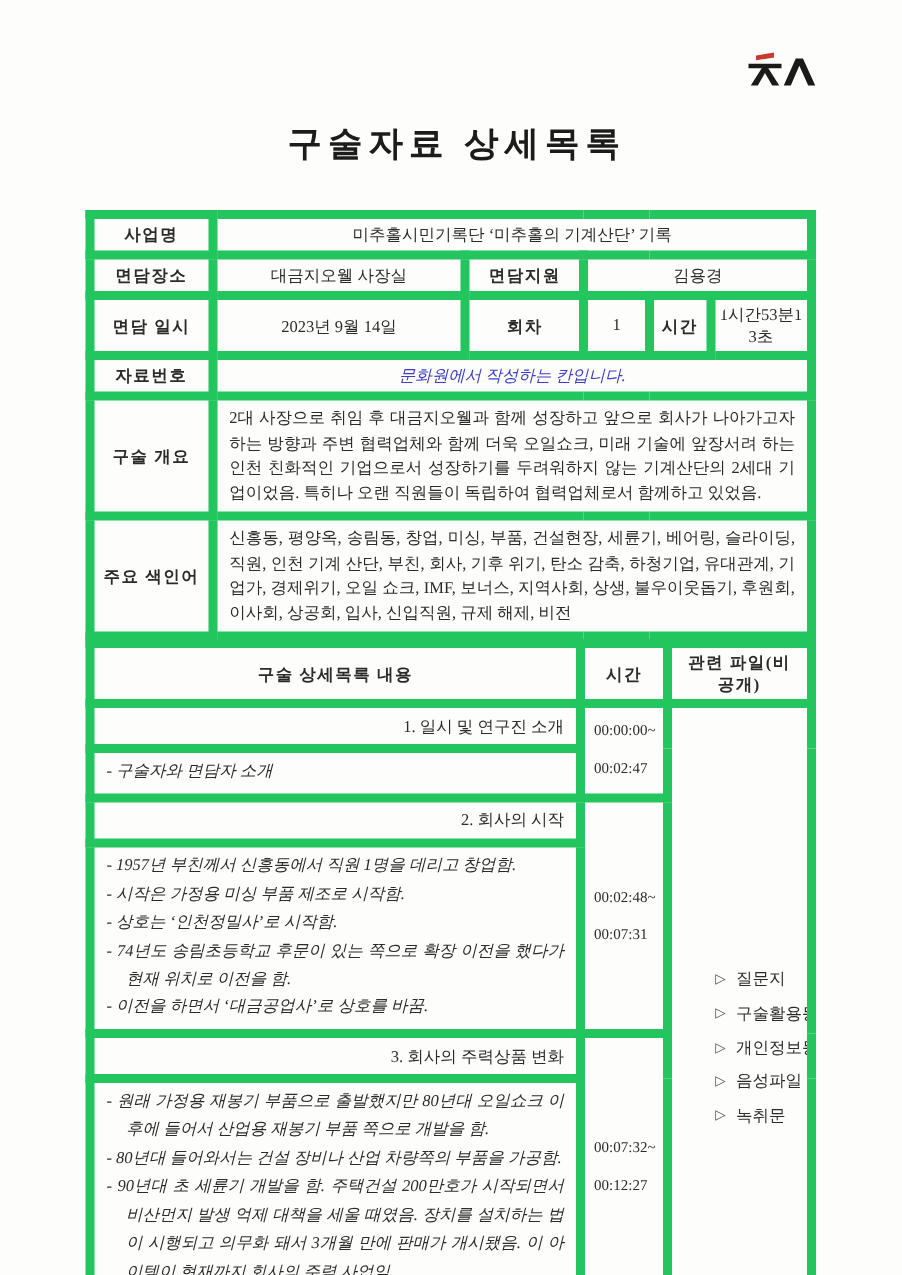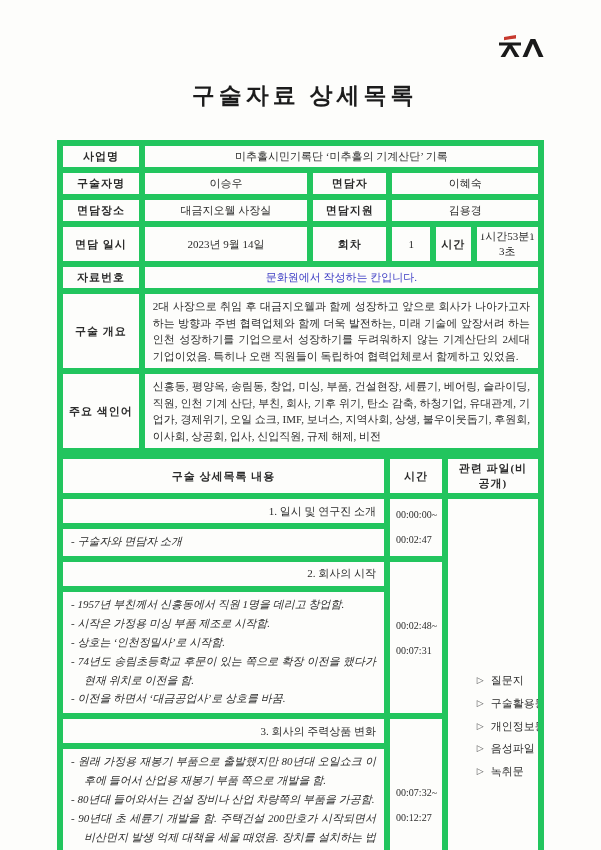--- a/index.html
+++ b/index.html
@@ -68,46 +68,40 @@
         <col style="width:9%">
           <col style="width:8.5%">
           <col style="width:14%">
       </colgroup>
       <tbody>
           <tr>
         <td class="lbl h17">사업명</td>
         <td class="val-c h17" colspan="5">미추홀시민기록단 ‘미추홀의 기계산단’ 기록</td>
       </tr>
       <tr>
-        <td class="lbl h17">구술자명</td>
-        <td class="val-c h17">이승우</td>
-        <td class="lbl h17">면담자</td>
-        <td class="val-c h17" colspan="3">이혜숙</td>
-      </tr>
-      <tr>
         <td class="lbl h17">면담장소</td>
         <td class="val-c h17">대금지오웰 사장실</td>
         <td class="lbl h17">면담지원</td>
         <td class="val-c h17" colspan="3">김용경</td>
       </tr>
       <tr>
         <td class="lbl h17">면담 일시</td>
         <td class="val-c h17">2023년 9월 14일</td>
         <td class="lbl h17">회차</td>
         <td class="val-c h17">1</td>
         <td class="lbl h17">시간</td>
         <td class="val-c h17" style="padding:2px 1px;border-radius:17px;">1시간53분13초</td>
       </tr>
       <tr>
         <td class="lbl h17">자료번호</td>
-        <td class="note h17" colspan="5" style="color:#3c3cc4;">문화원에서 작성하는 칸입니다.</td>
+        <td class="note h17" colspan="5" style="color:#3c3cc4;font-style:italic;">문화원에서 작성하는 칸입니다.</td>
       </tr>
       <tr>
         <td class="lbl">구술 개요</td>
-        <td class="para" colspan="5">2대 사장으로 취임 후 대금지오웰과 함께 성장하고 앞으로 회사가 나아가고자 하는 방향과 주변 협력업체와 함께 더욱 발전하는, 미래 기술에 앞장서려 하는 인천 성장하기를 기업으로서 성장하기를 두려워하지 않는 기계산단의 2세대 기업이었음. 특히나 오랜 직원들이 독립하여 협력업체로서 함께하고 있었음.</td>
+        <td class="para" colspan="5">2대 사장으로 취임 후 대금지오웰과 함께 성장하고 앞으로 회사가 나아가고자 하는 방향과 주변 협력업체와 함께 더욱 오일쇼크, 미래 기술에 앞장서려 하는 인천 친화적인 기업으로서 성장하기를 두려워하지 않는 기계산단의 2세대 기업이었음. 특히나 오랜 직원들이 독립하여 협력업체로서 함께하고 있었음.</td>
       </tr>
       <tr>
         <td class="lbl">주요 색인어</td>
         <td class="para" colspan="5">신흥동, 평양옥, 송림동, 창업, 미싱, 부품, 건설현장, 세륜기, 베어링, 슬라이딩, 직원, 인천 기계 산단, 부친, 회사, 기후 위기, 탄소 감축, 하청기업, 유대관계, 기업가, 경제위기, 오일 쇼크, IMF, 보너스, 지역사회, 상생, 불우이웃돕기, 후원회, 이사회, 상공회, 입사, 신입직원, 규제 해제, 비전</td>
       </tr>
     </tbody>
       </table>
 
     <table class="detail">
       <colgroup>

